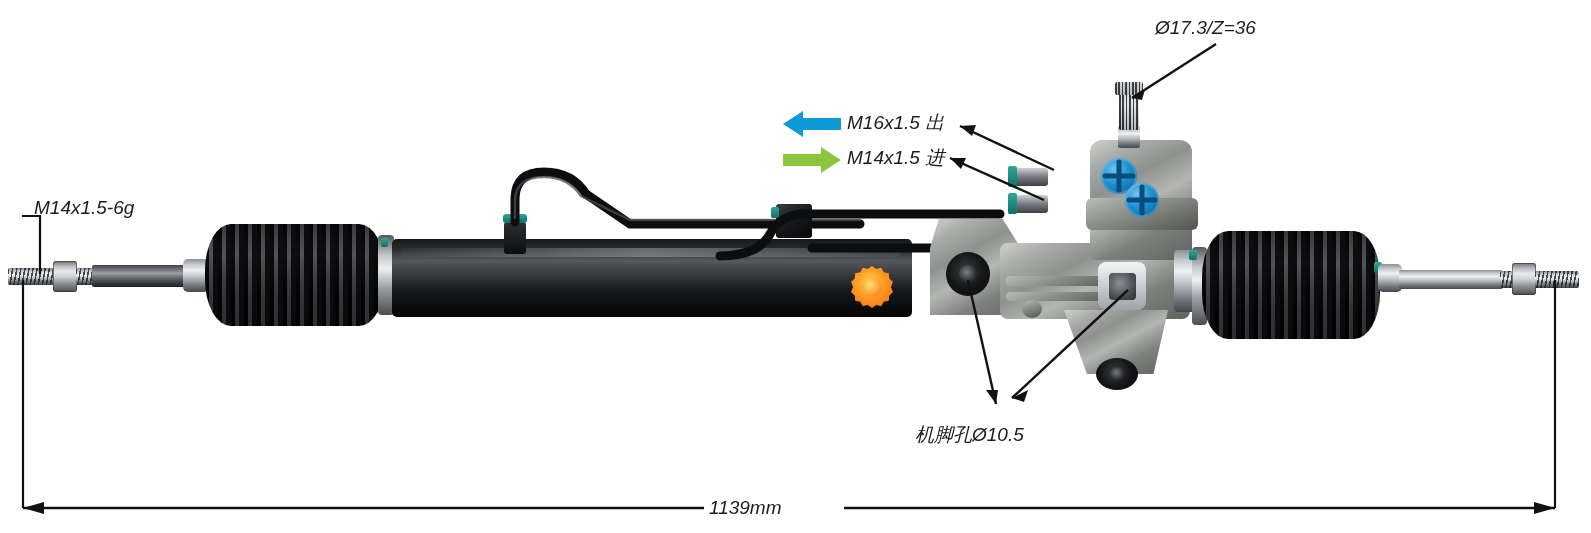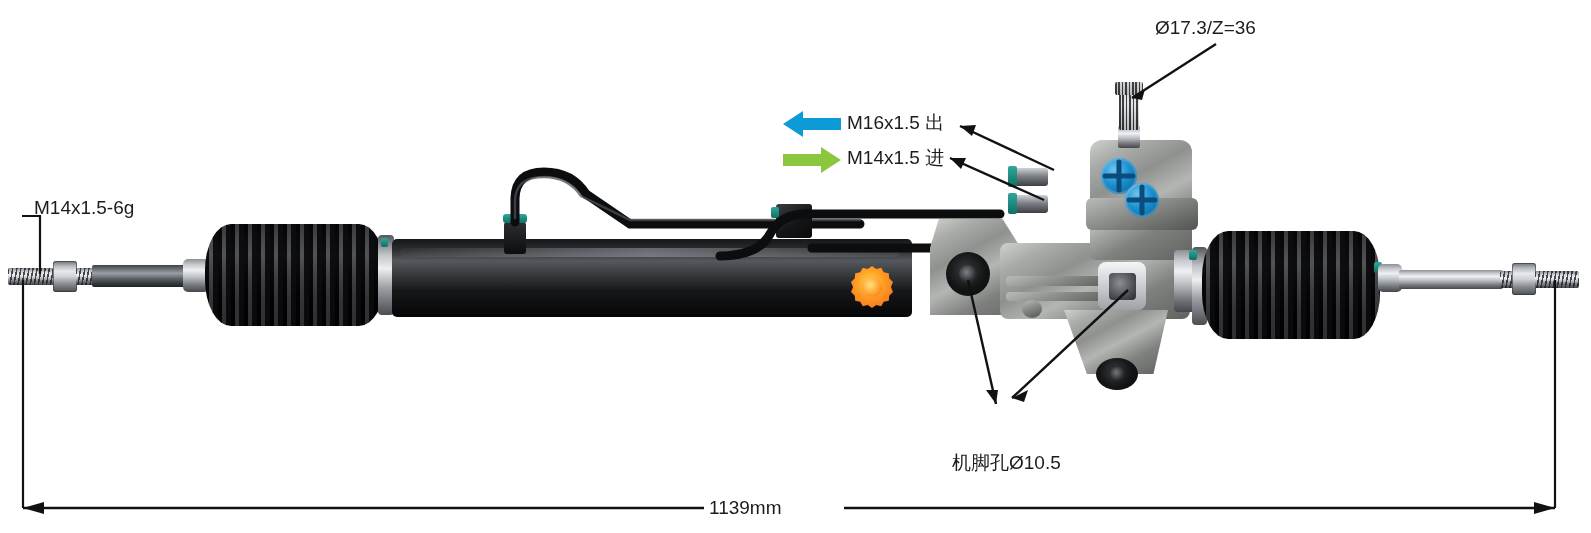--- a/index.html
+++ b/index.html
@@ -1,18 +1,18 @@
 <!DOCTYPE html>
 <html><head>
 <meta charset="utf-8">
 <style>
   html,body{margin:0;padding:0;background:#ffffff;}
   body{width:1591px;height:533px;position:relative;overflow:hidden;
        font-family:"Liberation Sans","DejaVu Sans",sans-serif;color:#1a1a1a;}
-  .stage{position:absolute;inset:0;}
+  .stage{position:absolute;inset:0;font-style:italic;}
 
   
   .abs{position:absolute;}
   .lbl{position:absolute;font-size:19px;line-height:1;white-space:nowrap;color:#1c1c1c;}
   svg{display:block;overflow:visible;}
 
   
   .rod{
     background:linear-gradient(to bottom,
       #8d9094 0%, #c9ccd0 18%, #eef0f2 34%, #b9bdc2 56%, #73777c 80%, #44484c 100%);
@@ -208,21 +208,21 @@
   <svg class="abs" style="left:940px;top:148px;width:110px;height:62px;" viewBox="0 0 110 62">
     <path d="M10 10 L104 52" stroke="#111111" stroke-width="2.4" fill="none"></path>
     <path d="M10 10 L26 10 L21 21 Z" fill="#111111"></path>
   </svg>
 
   <div class="lbl" style="left:34px;top:198px;">M14x1.5-6g</div>
   <svg class="abs" style="left:18px;top:214px;width:40px;height:64px;" viewBox="0 0 40 64">
     <path d="M4 2 L22 2 L22 60" stroke="#111111" stroke-width="2.2" fill="none"></path>
   </svg>
 
-  <div class="lbl" style="left:952px;top:425px;margin-top:28px;">机脚孔Ø10.5</div>
+  <div class="lbl" style="left:915px;top:425px;">机脚孔Ø10.5</div>
   <svg class="abs" style="left:960px;top:278px;width:180px;height:140px;" viewBox="0 0 180 140">
     <path d="M8 2 L36 126" stroke="#111111" stroke-width="2.4" fill="none"></path>
     <path d="M36 126 L26 112 L38 112 Z" fill="#111111"></path>
     <path d="M168 12 L52 120" stroke="#111111" stroke-width="2.4" fill="none"></path>
     <path d="M52 120 L68 112 L64 124 Z" fill="#111111"></path>
   </svg>
 
   <svg class="abs" style="left:14px;top:280px;width:1565px;height:238px;" viewBox="0 0 1565 238">
     <path d="M9 0 L9 228" stroke="#111111" stroke-width="2.2" fill="none"></path>
     <path d="M1541 0 L1541 228" stroke="#111111" stroke-width="2.2" fill="none"></path>

